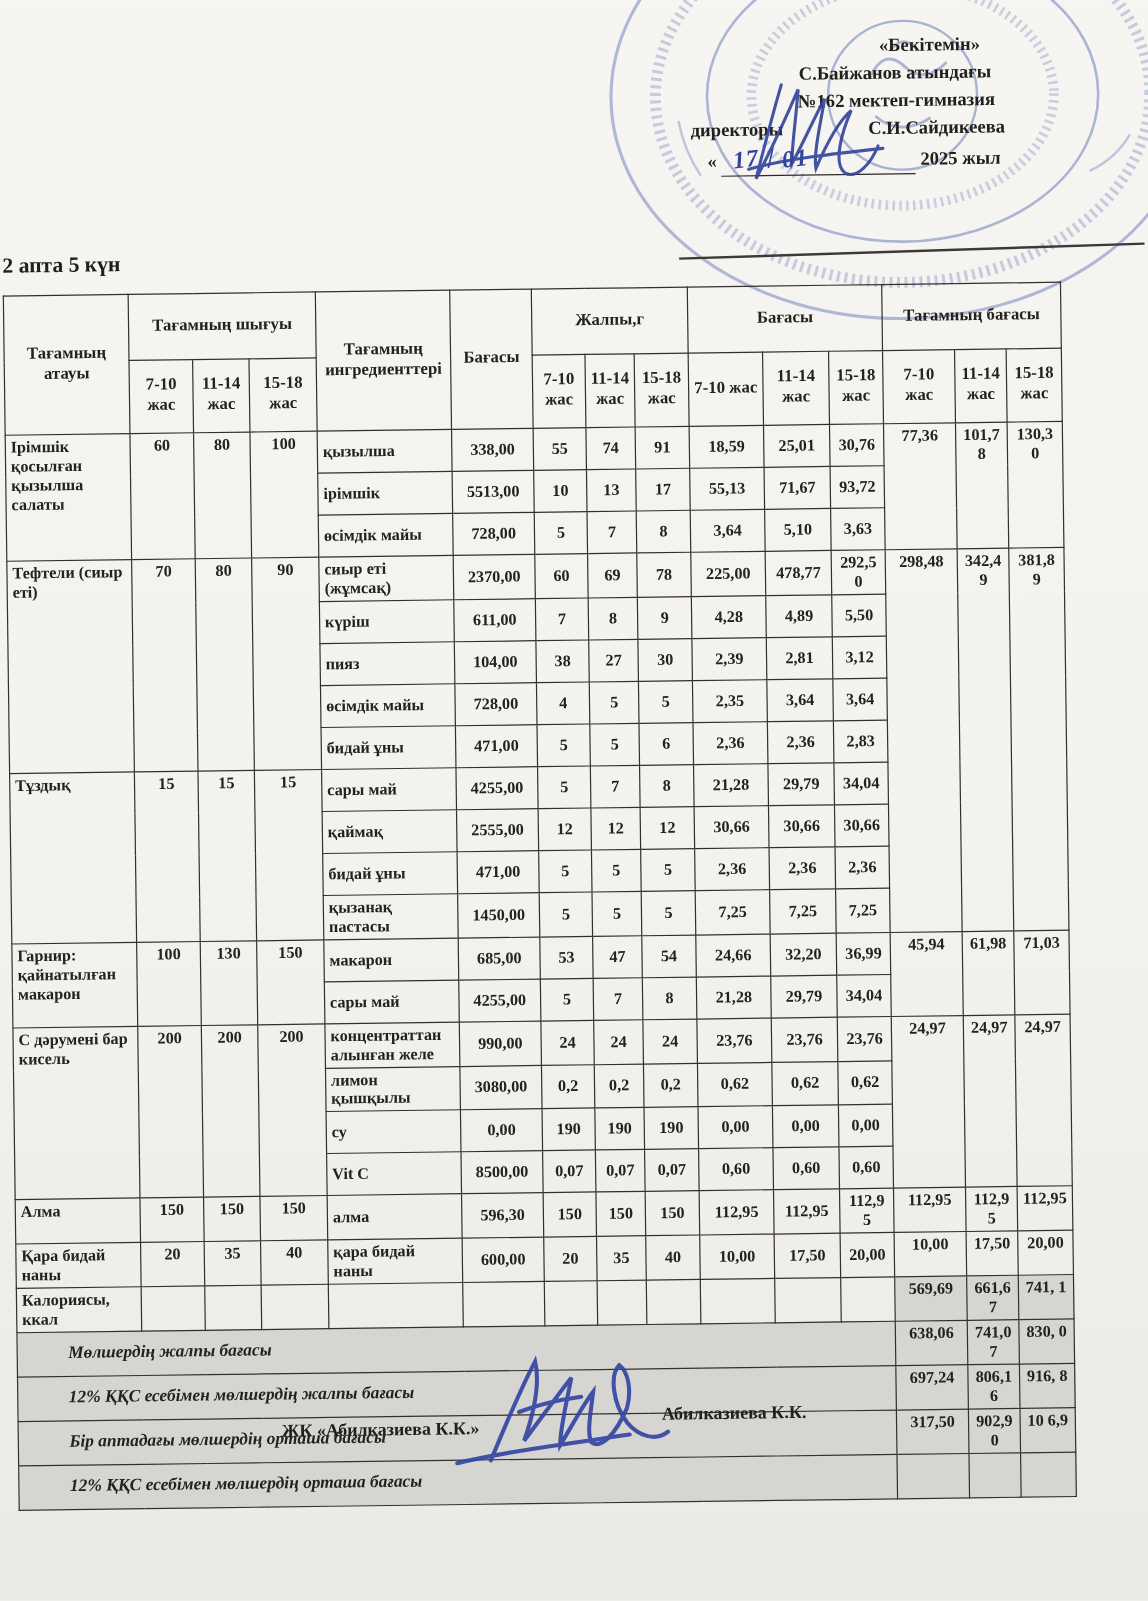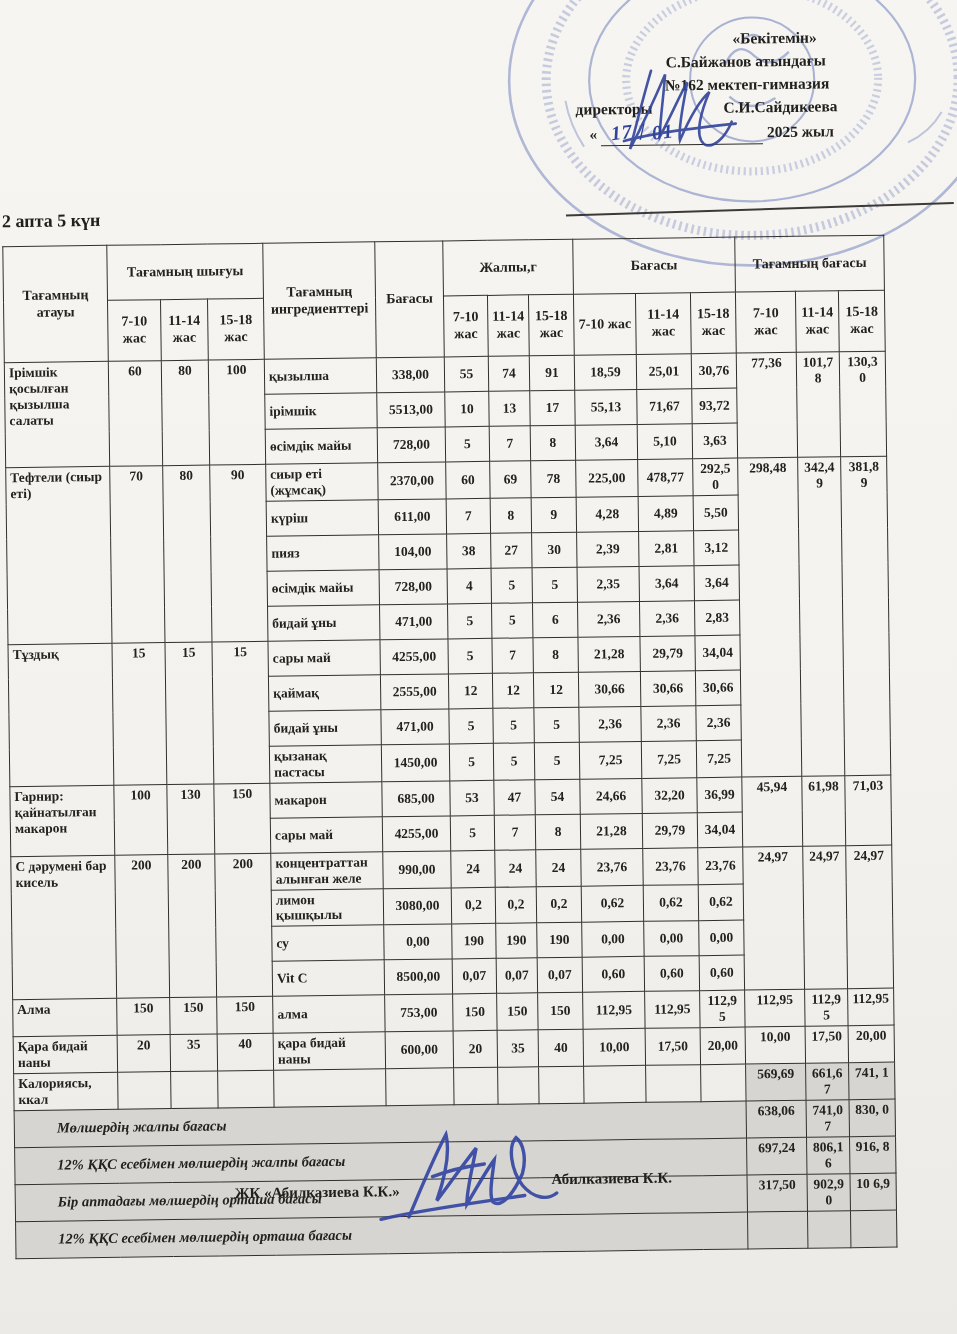--- a/index.html
+++ b/index.html
@@ -350,21 +350,21 @@
           <td class="c-br">0,60</td>
           <td class="c-br">0,60</td>
           <td class="c-br">0,60</td>
         </tr>
         <tr>
           <td class="c-dish">Алма</td>
           <td class="c-out">150</td>
           <td class="c-out">150</td>
           <td class="c-out">150</td>
           <td class="c-ing">алма</td>
-          <td class="c-num">753,00</td>
+          <td class="c-num">596,30</td>
           <td>150</td>
           <td>150</td>
           <td>150</td>
           <td class="c-br">112,95</td>
           <td class="c-br">112,95</td>
           <td class="c-br">112,95</td>
           <td class="c-total">112,95</td>
           <td class="c-total">112,95</td>
           <td class="c-total">112,95</td>
         </tr>

